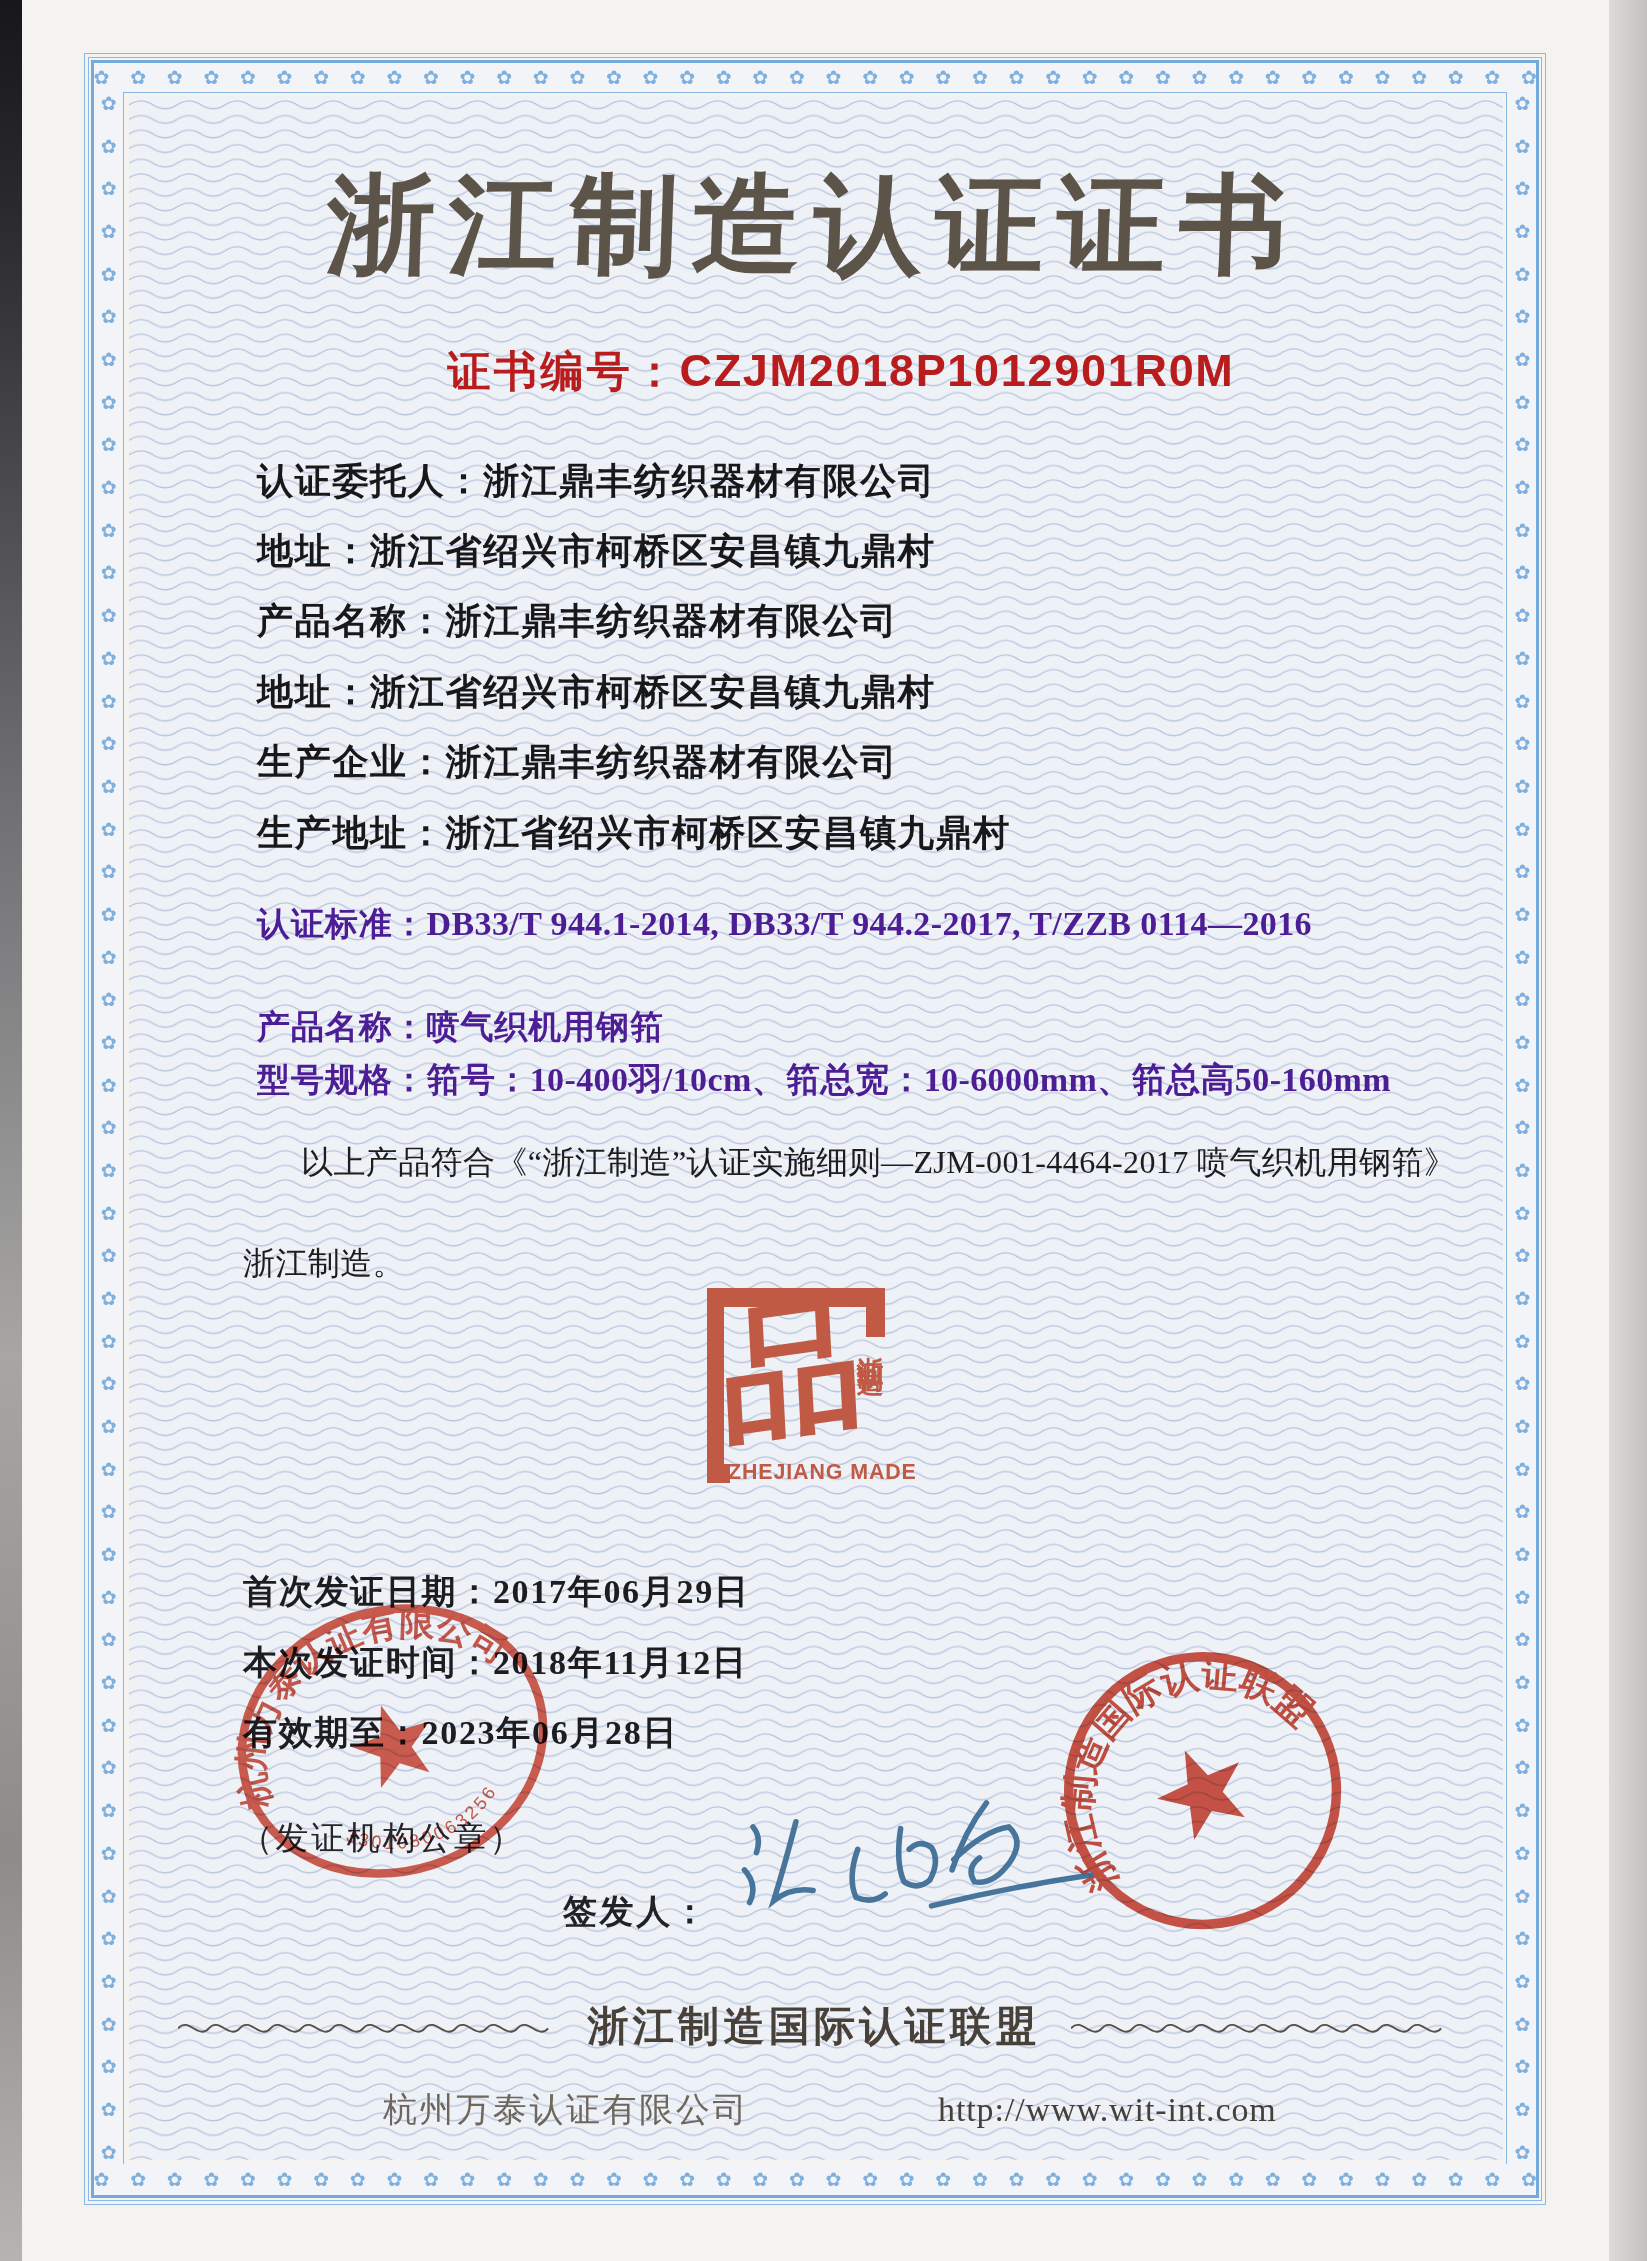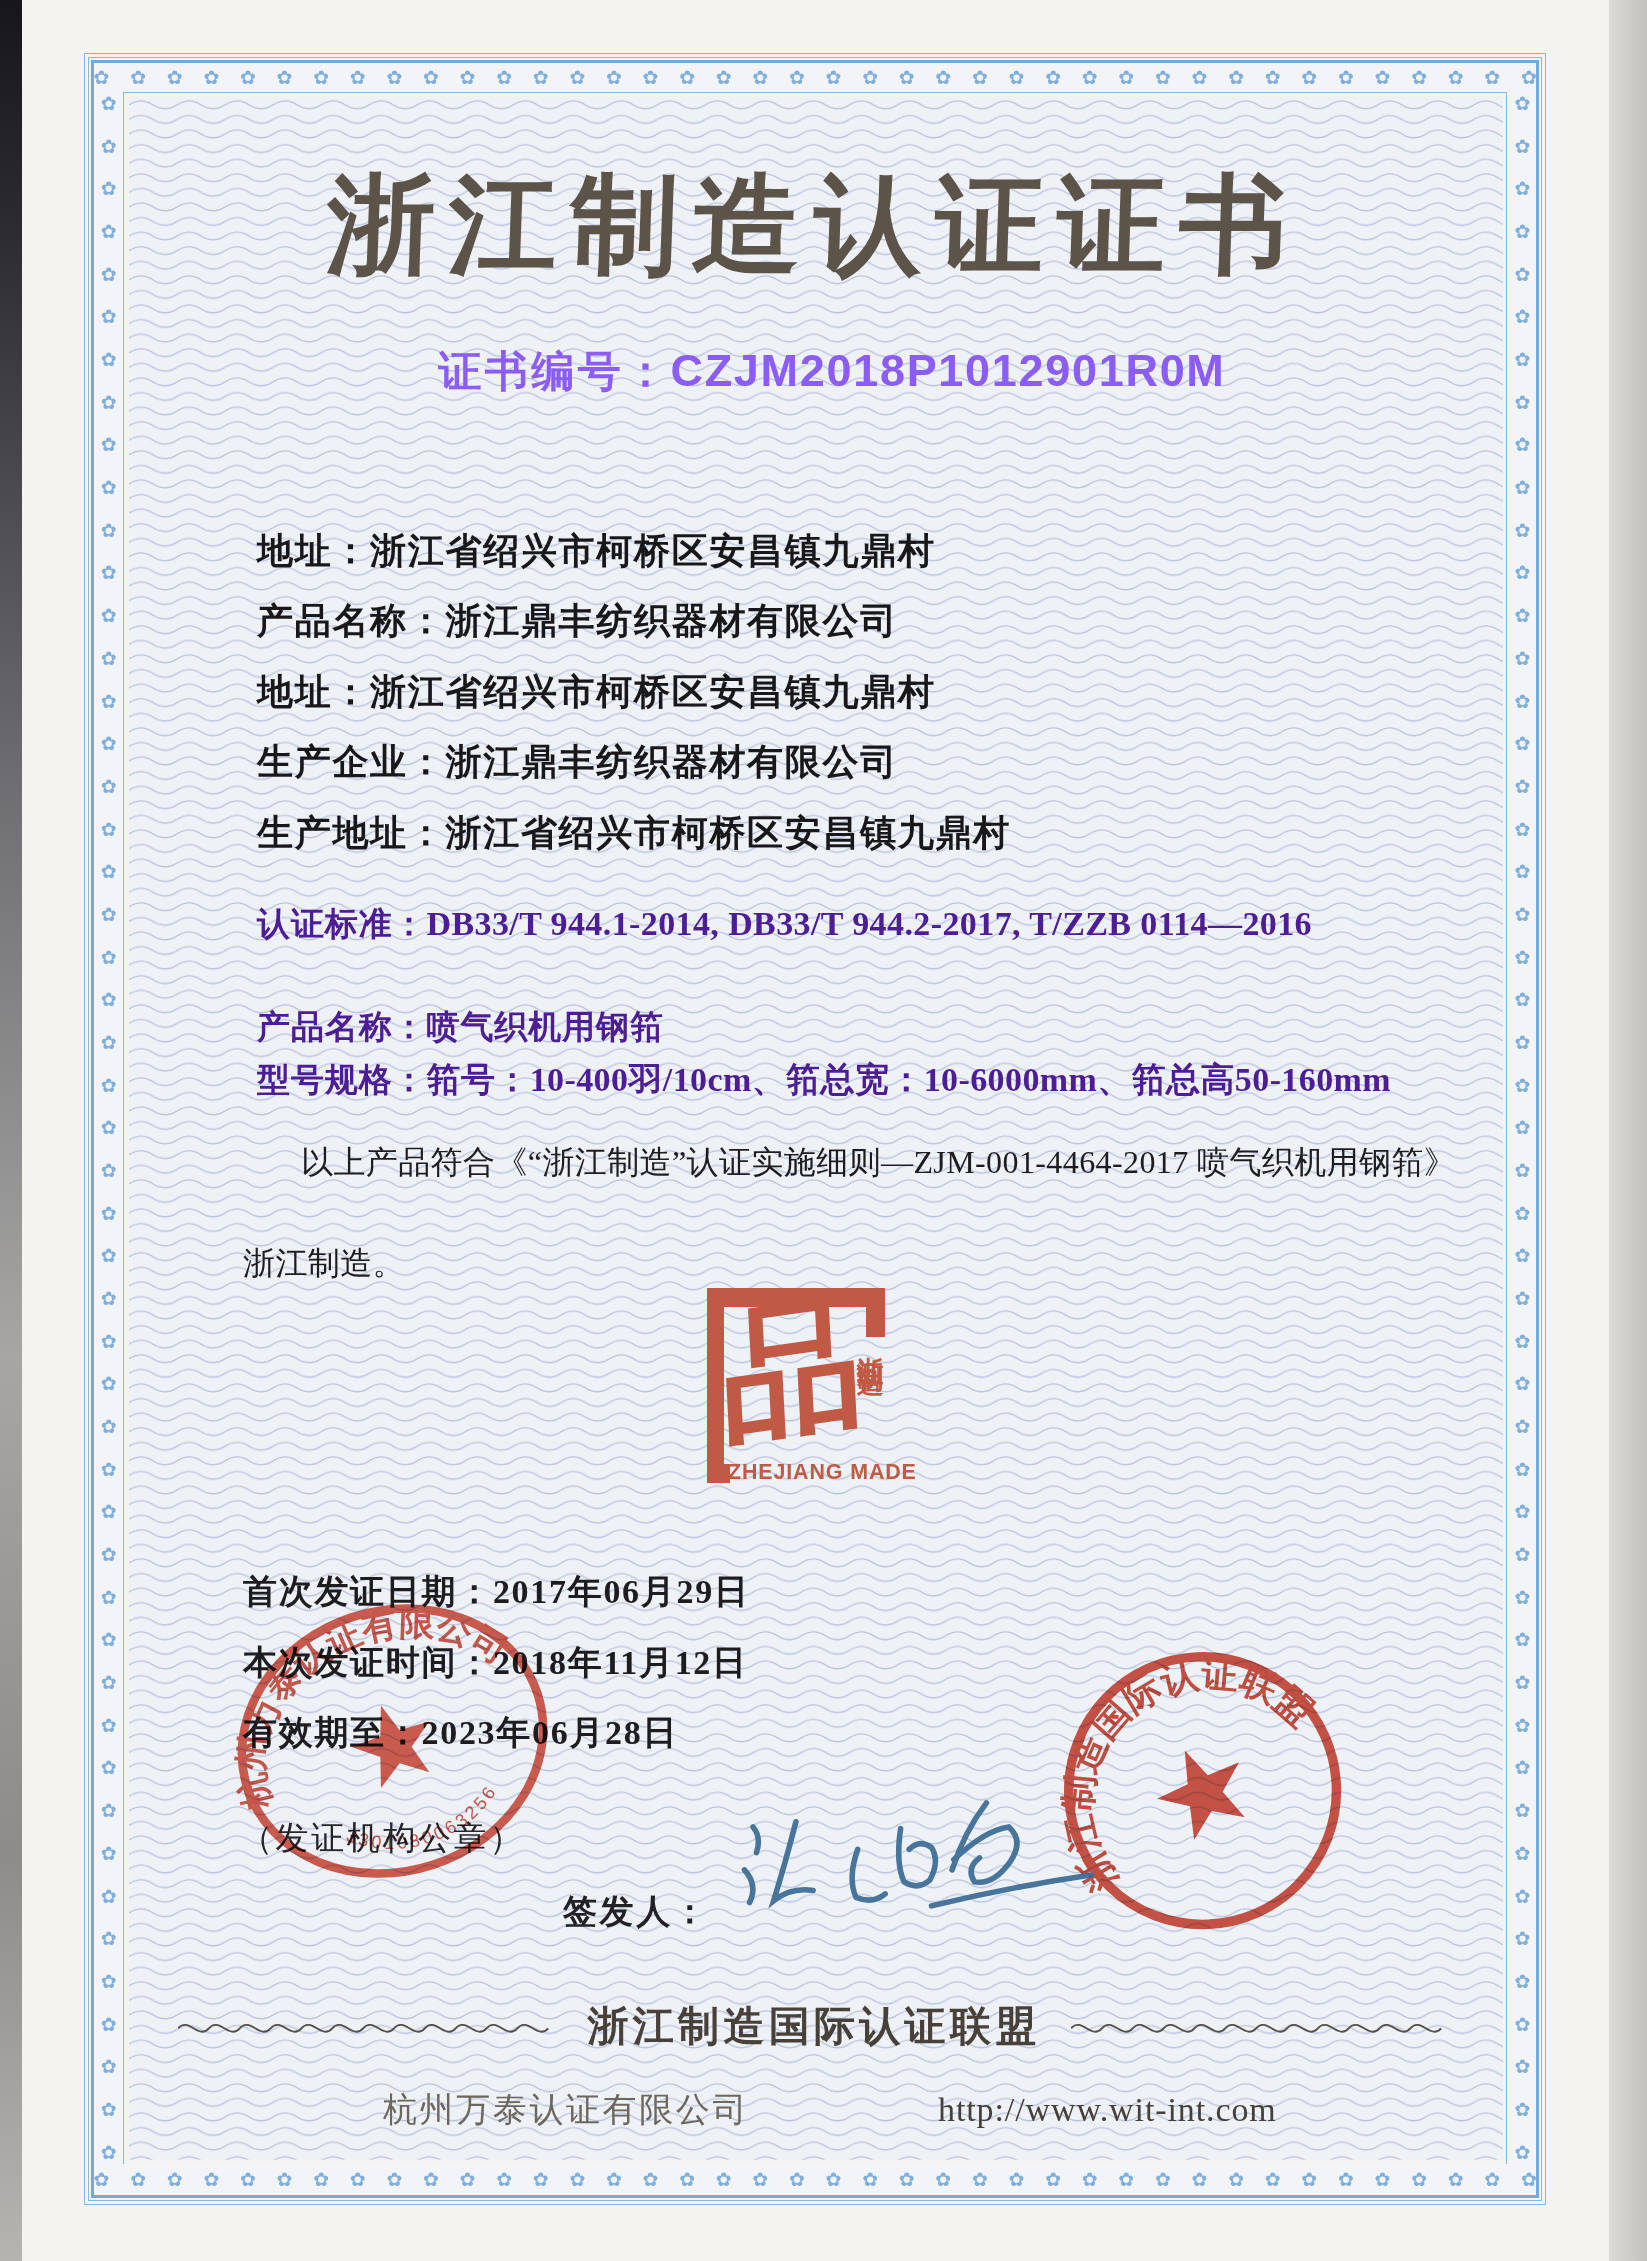--- a/index.html
+++ b/index.html
@@ -29,21 +29,21 @@
   #inner-line{position:absolute;inset:38px;border:0.9px solid #8ab6e2;}
 
   
   #waves{left:129px;top:96px;z-index:0;}
 
   .content{z-index:2;}
 
   #title{left:84px;top:165px;width:1460px;text-align:center;
     font:700 108px/1.1 "DejaVu Serif",serif;color:#5d5449;letter-spacing:13.7px;
     transform:skewX(-2deg);}
-  #certno{left:92px;top:348px;width:1480px;text-align:center;color:#8b5cf6;white-space:nowrap;}
+  #certno{left:101px;top:348px;width:1480px;text-align:center;color:#b91c1c;white-space:nowrap;}
   #certno .lbl{font:700 43px/1 "Liberation Sans",sans-serif;letter-spacing:3.4px;}
   #certno .num{font:700 45px/1 "Liberation Sans",sans-serif;letter-spacing:1.7px;}
 
   .party{left:257px;white-space:nowrap;color:#18181a;
     font:700 36px/1.15 "Liberation Sans",sans-serif;letter-spacing:1.7px;}
   .spec{left:257px;white-space:nowrap;color:#4c1d95;font-size:33px;line-height:1.15;}
   .spec .lbl{font:700 33px "Liberation Sans",sans-serif;letter-spacing:0.9px;}
   .spec .val{font:600 34px "Liberation Serif",serif;letter-spacing:0.4px;}
 
   .stmt{left:243px;width:1240px;white-space:nowrap;color:#1d1d20;
@@ -110,20 +110,21 @@
     <div class="band v left">✿ ✿ ✿ ✿ ✿ ✿ ✿ ✿ ✿ ✿ ✿ ✿ ✿ ✿ ✿ ✿ ✿ ✿ ✿ ✿ ✿ ✿ ✿ ✿ ✿ ✿ ✿ ✿ ✿ ✿ ✿ ✿ ✿ ✿ ✿ ✿ ✿ ✿ ✿ ✿ ✿ ✿ ✿ ✿ ✿ ✿ ✿ ✿ ✿ ✿ ✿ ✿ ✿ ✿ ✿ ✿ ✿ ✿ ✿ ✿ ✿ ✿ ✿ ✿ ✿ ✿ ✿ ✿ ✿ ✿ ✿ ✿ ✿ ✿ ✿ ✿ ✿ ✿ ✿ ✿ ✿ ✿ ✿ ✿ ✿ ✿ ✿ ✿ ✿ ✿ </div>
     <div class="band v right">✿ ✿ ✿ ✿ ✿ ✿ ✿ ✿ ✿ ✿ ✿ ✿ ✿ ✿ ✿ ✿ ✿ ✿ ✿ ✿ ✿ ✿ ✿ ✿ ✿ ✿ ✿ ✿ ✿ ✿ ✿ ✿ ✿ ✿ ✿ ✿ ✿ ✿ ✿ ✿ ✿ ✿ ✿ ✿ ✿ ✿ ✿ ✿ ✿ ✿ ✿ ✿ ✿ ✿ ✿ ✿ ✿ ✿ ✿ ✿ ✿ ✿ ✿ ✿ ✿ ✿ ✿ ✿ ✿ ✿ ✿ ✿ ✿ ✿ ✿ ✿ ✿ ✿ ✿ ✿ ✿ ✿ ✿ ✿ ✿ ✿ ✿ ✿ ✿ ✿ </div>
     <div id="inner-line"></div>
   </div>
 
   <div class="abs content" id="title">浙江制造认证证书</div>
   <div class="abs content" id="certno">
     <span class="lbl">证书编号：</span><span class="num">CZJM2018P1012901R0M</span>
   </div>
 
+  <div class="abs content party" style="top:460px"><span>认证委托人：</span><span>浙江鼎丰纺织器材有限公司</span></div>
   <div class="abs content party" style="top:530px"><span>地址：</span><span>浙江省绍兴市柯桥区安昌镇九鼎村</span></div>
   <div class="abs content party" style="top:600px"><span>产品名称：</span><span>浙江鼎丰纺织器材有限公司</span></div>
   <div class="abs content party" style="top:671px"><span>地址：</span><span>浙江省绍兴市柯桥区安昌镇九鼎村</span></div>
   <div class="abs content party" style="top:812px"><span>生产地址：</span><span>浙江省绍兴市柯桥区安昌镇九鼎村</span></div>
   <div class="abs content party" style="top:741px"><span>生产企业：</span><span>浙江鼎丰纺织器材有限公司</span></div>
 
   <div class="abs content spec" style="top:902px"><span class="lbl">认证标准：</span><span class="val">DB33/T 944.1-2014, DB33/T 944.2-2017, T/ZZB 0114—2016</span></div>
   <div class="abs content spec" style="top:1005px"><span class="lbl">产品名称：</span><span class="lbl">喷气织机用钢筘</span></div>
   <div class="abs content spec" style="top:1057px"><span class="lbl">型号规格：</span><span class="val">筘号：10-400羽/10cm、筘总宽：10-6000mm、筘总高50-160mm</span></div>
 

